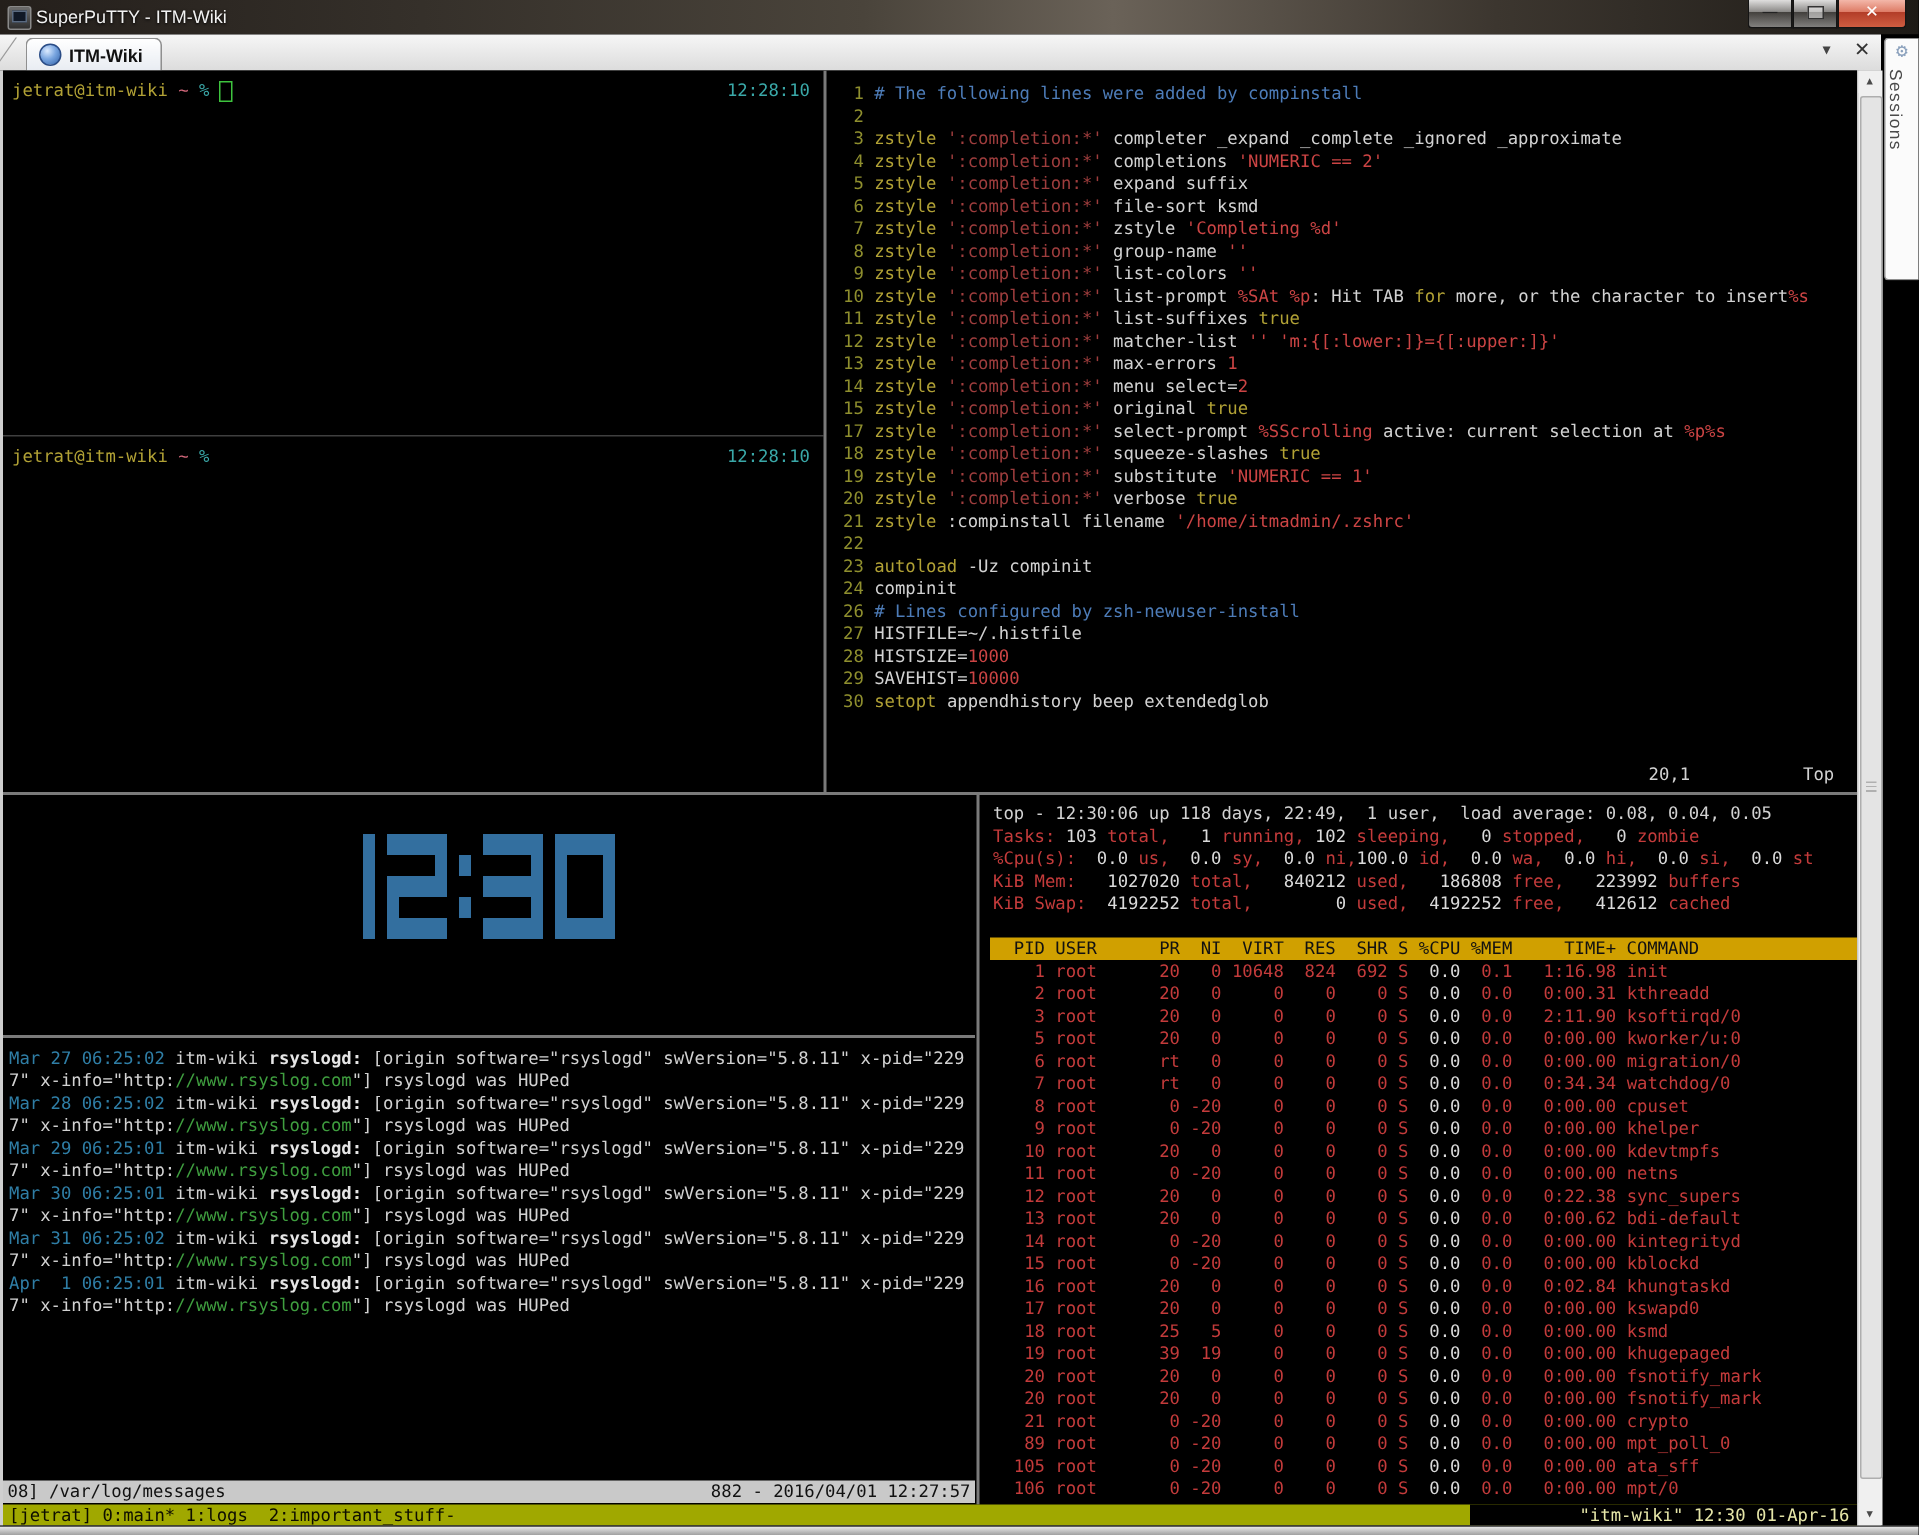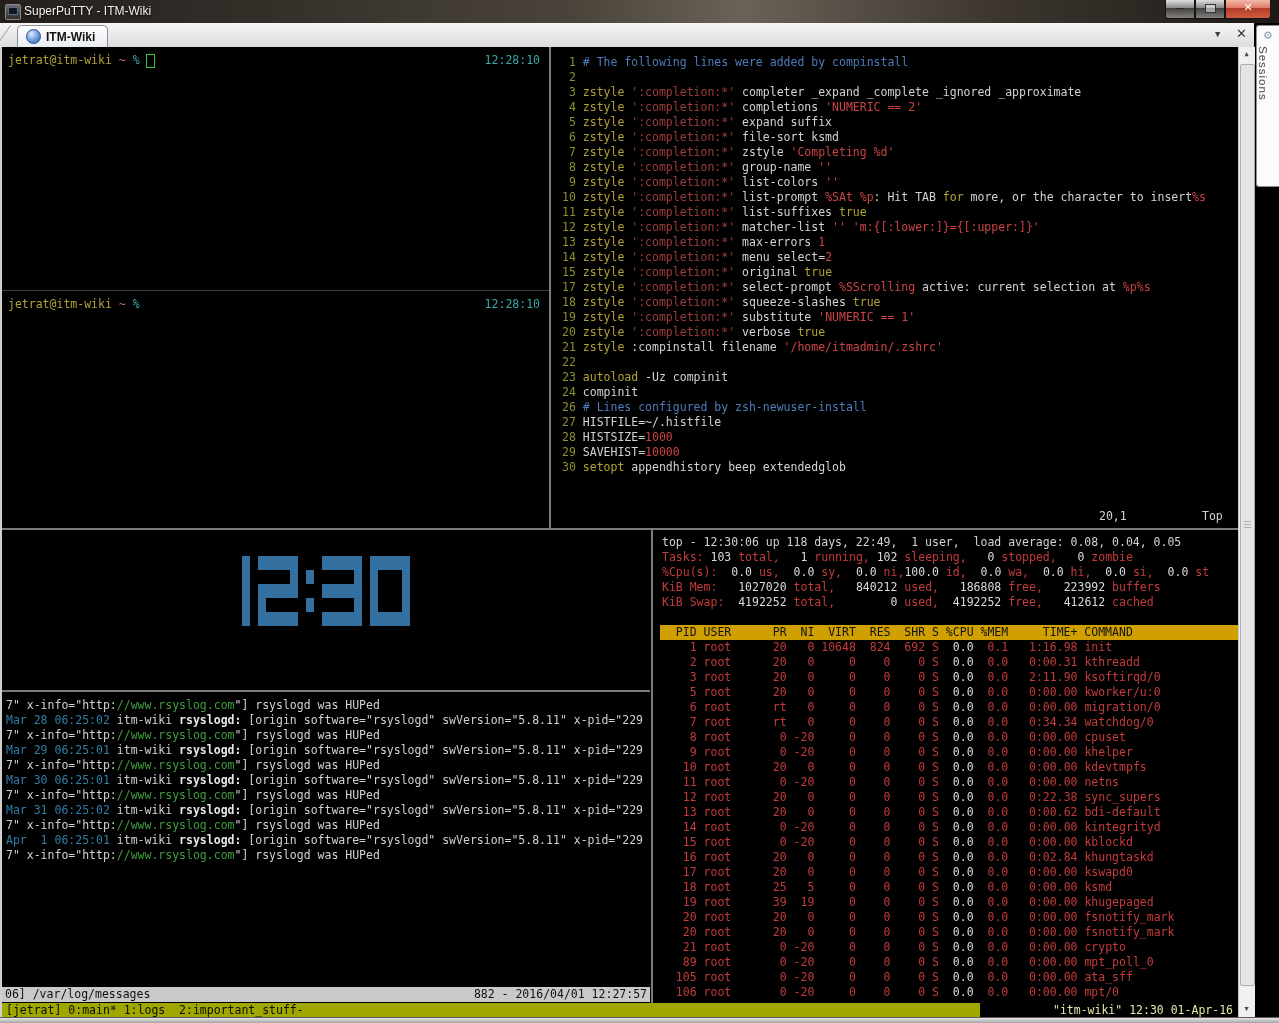--- a/index.html
+++ b/index.html
@@ -213,34 +213,35 @@
           <div class="drow"><span class="dcell" style="background: rgb(51, 111, 159);"></span><span class="dcell"></span><span class="dcell"></span><span class="dcell"></span><span class="dcell" style="background: rgb(51, 111, 159);"></span></div>
           <div class="drow"><span class="dcell" style="background: rgb(51, 111, 159);"></span><span class="dcell"></span><span class="dcell"></span><span class="dcell"></span><span class="dcell" style="background: rgb(51, 111, 159);"></span></div>
           <div class="drow"><span class="dcell" style="background: rgb(51, 111, 159);"></span><span class="dcell" style="background: rgb(51, 111, 159);"></span><span class="dcell" style="background: rgb(51, 111, 159);"></span><span class="dcell" style="background: rgb(51, 111, 159);"></span><span class="dcell" style="background: rgb(51, 111, 159);"></span></div>
         </div>
       </div>
   </div>
   <div class="abs" id="hdiv-left2"></div>
 
   <div class="pane" id="pane-log">
     <div id="log-lines">
+        <div class="tline"><span style="color: rgb(47, 126, 166);">Mar 27 06:25:02 </span><span style="color: rgb(210, 210, 210);">itm-wiki </span><span style="color: rgb(230, 230, 230); font-weight: bold;">rsyslogd:</span><span style="color: rgb(210, 210, 210);"> [origin software="rsyslogd" swVersion="5.8.11" x-pid="229</span></div>
         <div class="tline"><span style="color: rgb(210, 210, 210);">7" x-info="http:</span><span style="color: rgb(63, 158, 63);">//www.rsyslog.com</span><span style="color: rgb(210, 210, 210);">"] rsyslogd was HUPed</span></div>
         <div class="tline"><span style="color: rgb(47, 126, 166);">Mar 28 06:25:02 </span><span style="color: rgb(210, 210, 210);">itm-wiki </span><span style="color: rgb(230, 230, 230); font-weight: bold;">rsyslogd:</span><span style="color: rgb(210, 210, 210);"> [origin software="rsyslogd" swVersion="5.8.11" x-pid="229</span></div>
         <div class="tline"><span style="color: rgb(210, 210, 210);">7" x-info="http:</span><span style="color: rgb(63, 158, 63);">//www.rsyslog.com</span><span style="color: rgb(210, 210, 210);">"] rsyslogd was HUPed</span></div>
         <div class="tline"><span style="color: rgb(47, 126, 166);">Mar 29 06:25:01 </span><span style="color: rgb(210, 210, 210);">itm-wiki </span><span style="color: rgb(230, 230, 230); font-weight: bold;">rsyslogd:</span><span style="color: rgb(210, 210, 210);"> [origin software="rsyslogd" swVersion="5.8.11" x-pid="229</span></div>
         <div class="tline"><span style="color: rgb(210, 210, 210);">7" x-info="http:</span><span style="color: rgb(63, 158, 63);">//www.rsyslog.com</span><span style="color: rgb(210, 210, 210);">"] rsyslogd was HUPed</span></div>
         <div class="tline"><span style="color: rgb(47, 126, 166);">Mar 30 06:25:01 </span><span style="color: rgb(210, 210, 210);">itm-wiki </span><span style="color: rgb(230, 230, 230); font-weight: bold;">rsyslogd:</span><span style="color: rgb(210, 210, 210);"> [origin software="rsyslogd" swVersion="5.8.11" x-pid="229</span></div>
         <div class="tline"><span style="color: rgb(210, 210, 210);">7" x-info="http:</span><span style="color: rgb(63, 158, 63);">//www.rsyslog.com</span><span style="color: rgb(210, 210, 210);">"] rsyslogd was HUPed</span></div>
         <div class="tline"><span style="color: rgb(47, 126, 166);">Mar 31 06:25:02 </span><span style="color: rgb(210, 210, 210);">itm-wiki </span><span style="color: rgb(230, 230, 230); font-weight: bold;">rsyslogd:</span><span style="color: rgb(210, 210, 210);"> [origin software="rsyslogd" swVersion="5.8.11" x-pid="229</span></div>
         <div class="tline"><span style="color: rgb(210, 210, 210);">7" x-info="http:</span><span style="color: rgb(63, 158, 63);">//www.rsyslog.com</span><span style="color: rgb(210, 210, 210);">"] rsyslogd was HUPed</span></div>
         <div class="tline"><span style="color: rgb(47, 126, 166);">Apr  1 06:25:01 </span><span style="color: rgb(210, 210, 210);">itm-wiki </span><span style="color: rgb(230, 230, 230); font-weight: bold;">rsyslogd:</span><span style="color: rgb(210, 210, 210);"> [origin software="rsyslogd" swVersion="5.8.11" x-pid="229</span></div>
         <div class="tline"><span style="color: rgb(210, 210, 210);">7" x-info="http:</span><span style="color: rgb(63, 158, 63);">//www.rsyslog.com</span><span style="color: rgb(210, 210, 210);">"] rsyslogd was HUPed</span></div>
       </div>
     <div id="multitail-bar">
-      <span class="tline" id="multitail-left">06] /var/log/messages</span>
+      <span class="tline" id="multitail-left">08] /var/log/messages</span>
       <span class="tline" id="multitail-right">882 - 2016/04/01 12:27:57</span>
     </div>
   </div>
 
   <div class="abs" id="vdiv-bottom"></div>
 
   <div class="pane" id="pane-top">
     <div id="top-content">
       <div id="top-summary">
           <div class="tline"><span style="color: rgb(210, 210, 210);">top - 12:30:06 up 118 days, 22:49,  1 user,  load average: 0.08, 0.04, 0.05</span></div>

